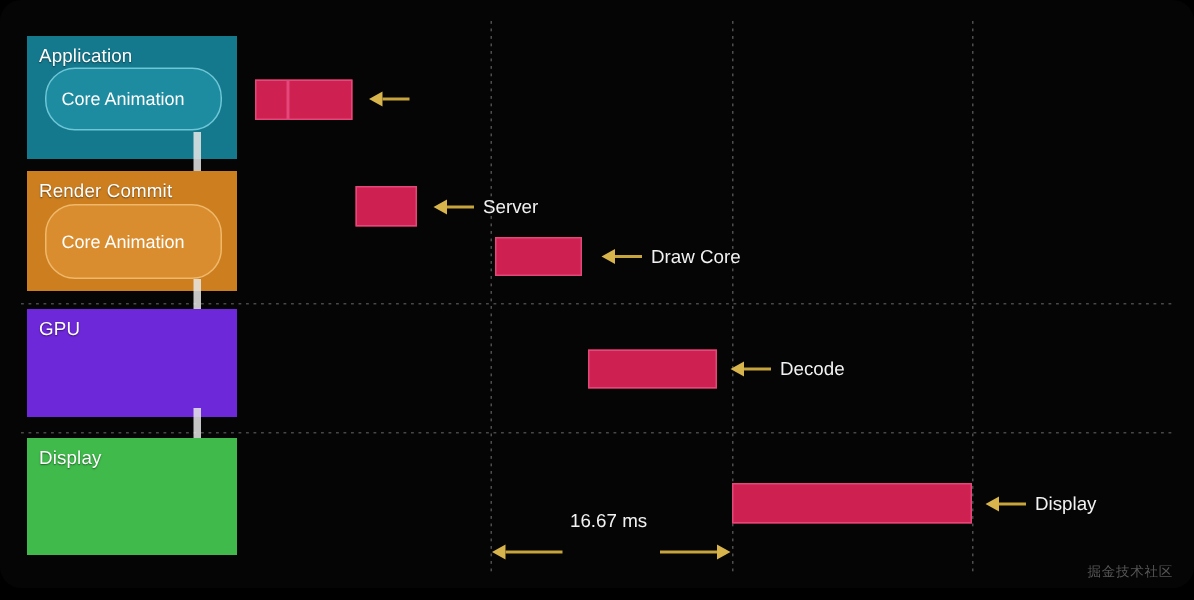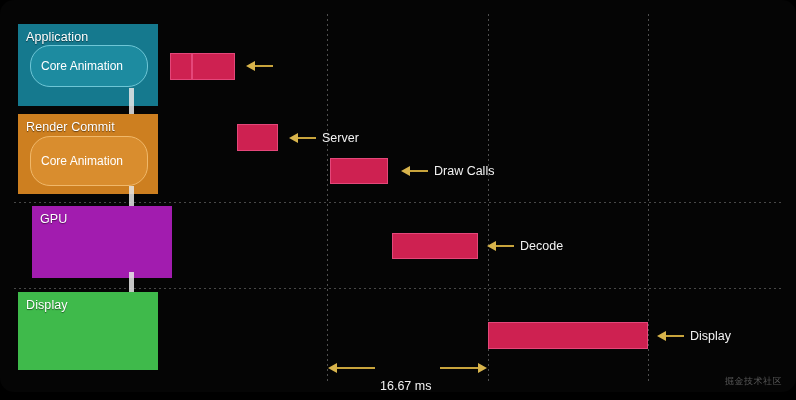--- a/index.html
+++ b/index.html
@@ -66,21 +66,21 @@
   }
   .inner-box span {
     color: #ffffff;
     font-size: 12px;
   }
 
   .lane-app       { left: 18px; top: 24px;  width: 140px; height: 82px;  background: #15798e; }
   .box-app        { left: 30px; top: 45px;  width: 118px; height: 42px;  background: #1d8ba0; border: 1px solid #6ec6d6; }
   .lane-rs        { left: 18px; top: 114px; width: 140px; height: 80px;  background: #cd7f20; }
   .box-rs         { left: 30px; top: 136px; width: 118px; height: 50px;  background: #d98d2e; border: 1px solid #f0b86a; }
-  .lane-gpu       { left: 32px; top: 206px; width: 140px; height: 72px;  background: #a21caf; }
+  .lane-gpu       { left: 18px; top: 206px; width: 140px; height: 72px;  background: #6d28d9; }
   .lane-display   { left: 18px; top: 292px; width: 140px; height: 78px;  background: #3fba4b; }
 
   
   .flow {
     position: absolute;
     width: 5px;
     background: #e8e8e8;
     opacity: .85;
   }
   .flow-head {
@@ -195,33 +195,33 @@
   <div class="c-line" style="left:255px; top:65px; width:18px;"></div>
 
   <div class="bar" style="left:237px; top:124px; width:41px; height:27px;"></div>
   <div class="c-head-left" style="left:289px; top:133px;"></div>
   <div class="c-line" style="left:298px; top:137px; width:18px;"></div>
   <div class="callout" style="left:322px; top:131px;">Server</div>
 
   <div class="bar" style="left:330px; top:158px; width:58px; height:26px;"></div>
   <div class="c-head-left" style="left:401px; top:166px;"></div>
   <div class="c-line" style="left:410px; top:170px; width:18px;"></div>
-  <div class="callout" style="left:434px; top:164px;">Draw Calls</div>
+  <div class="callout" style="left:434px; top:164px;">Draw Core</div>
 
   <div class="bar" style="left:392px; top:233px; width:86px; height:26px;"></div>
   <div class="c-head-left" style="left:487px; top:241px;"></div>
   <div class="c-line" style="left:496px; top:245px; width:18px;"></div>
   <div class="callout" style="left:520px; top:239px;">Decode</div>
 
   <div class="bar" style="left:488px; top:322px; width:160px; height:27px;"></div>
   <div class="c-head-left" style="left:657px; top:331px;"></div>
   <div class="c-line" style="left:666px; top:335px; width:18px;"></div>
   <div class="callout" style="left:690px; top:329px;">Display</div>
 
   <div class="c-head-left" style="left:328px; top:363px;"></div>
   <div class="c-line" style="left:337px; top:367px; width:38px;"></div>
-  <div class="meas-label" style="left:380px; top:379px;">16.67 ms</div>
+  <div class="meas-label" style="left:380px; top:340px;">16.67 ms</div>
   <div class="c-line" style="left:440px; top:367px; width:38px;"></div>
   <div class="c-head-right" style="left:478px; top:363px;"></div>
 
   <div class="watermark">掘金技术社区</div>
 
 </div>
 
 </body></html>

